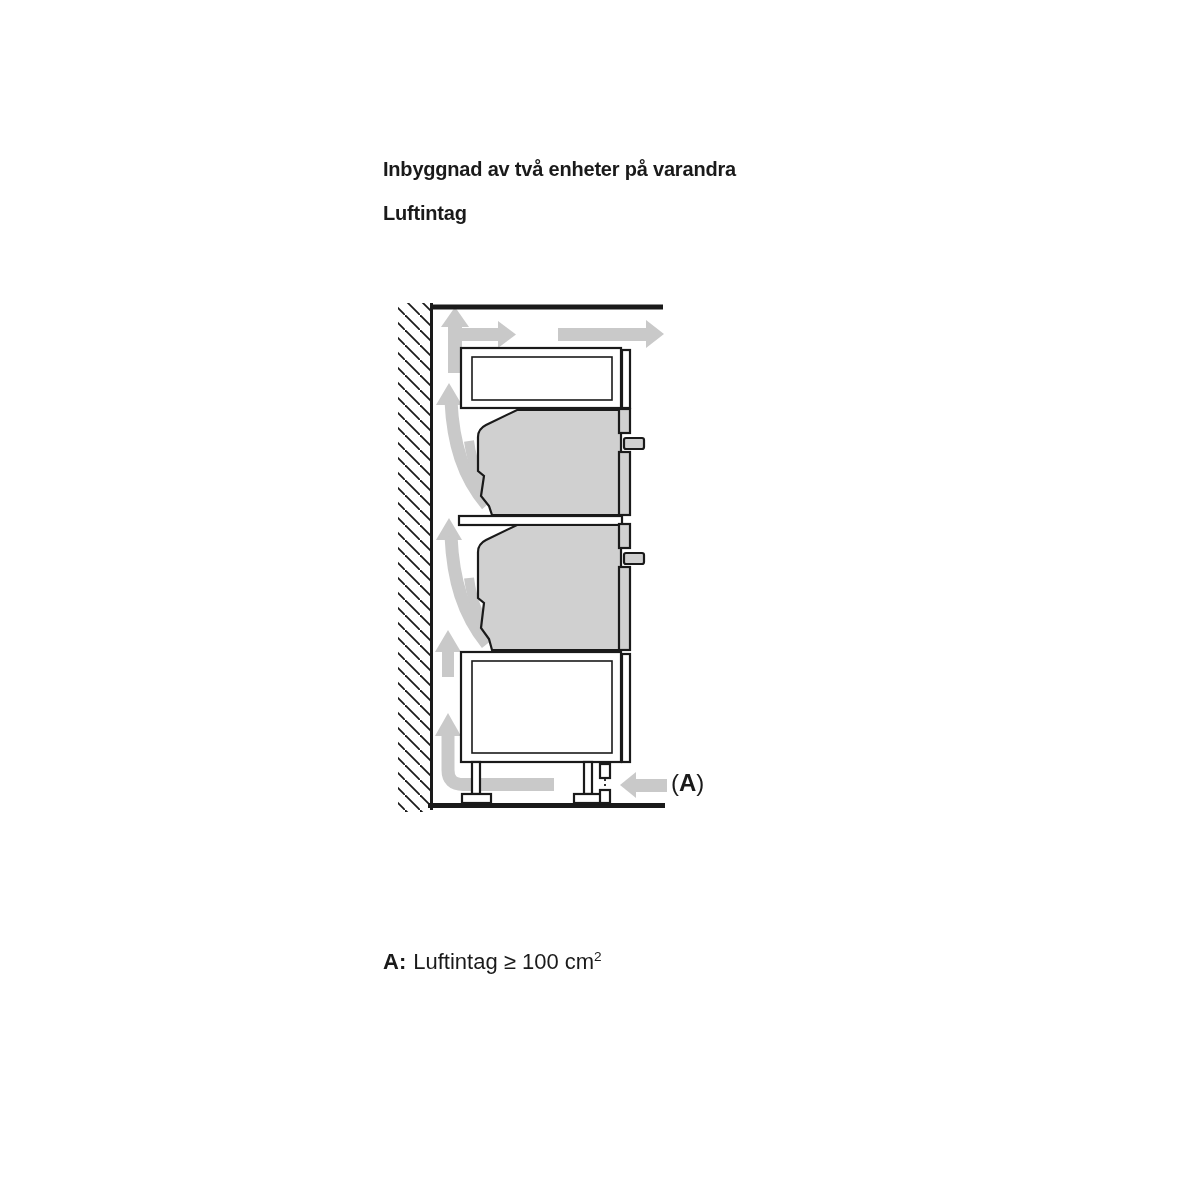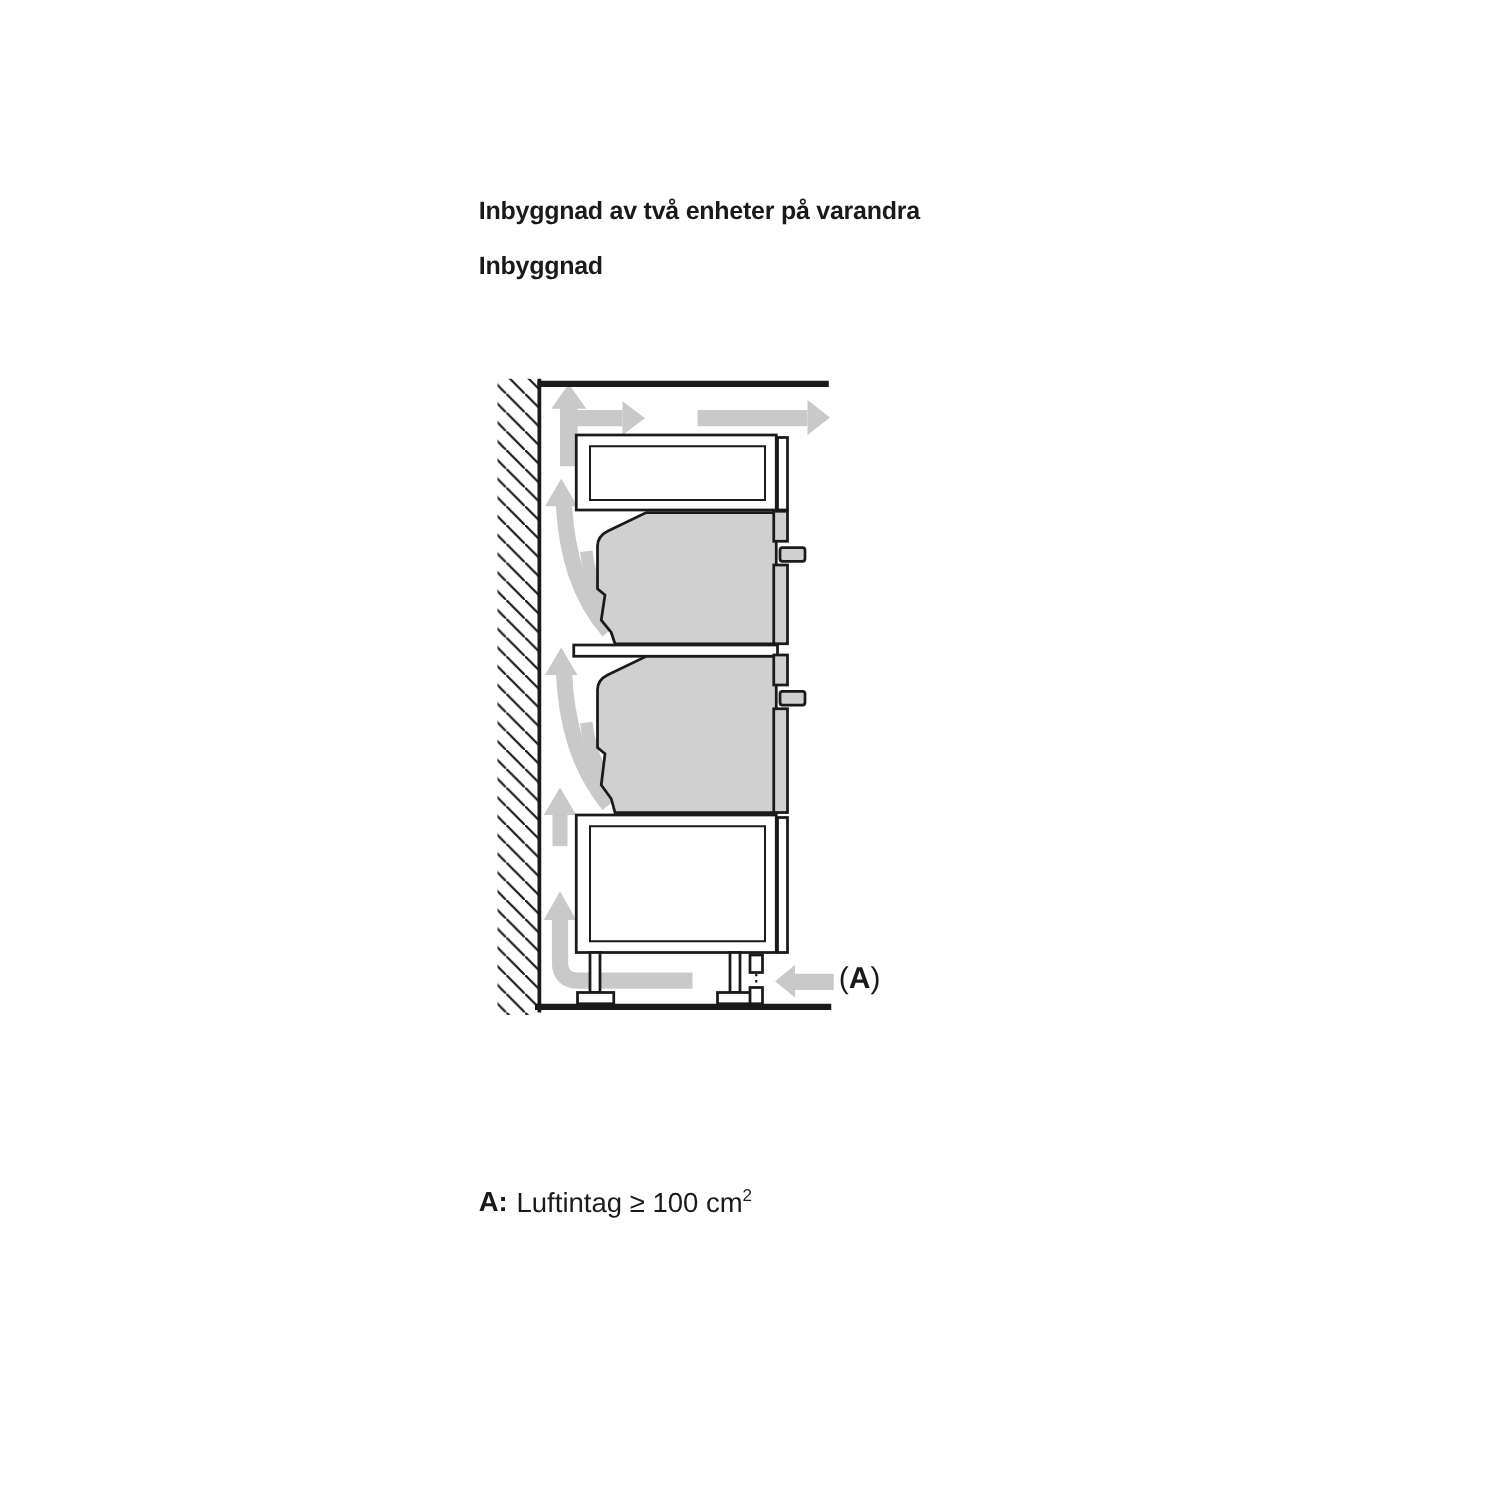--- a/index.html
+++ b/index.html
@@ -57,21 +57,21 @@
   }
   #caption .prefix { font-weight: bold; margin-right: 7px; }
   #caption sup { font-size: 0.62em; }
 </style>
 </head>
 <body>
 
 <div id="stage">
 
   <div id="title" class="heading">Inbyggnad av två enheter på varandra</div>
-  <div id="subtitle" class="heading">Inbyggnad</div>
+  <div id="subtitle" class="heading">Luftintag</div>
 
   <svg id="diagram-svg" viewBox="0 0 1200 1200" xmlns="http://www.w3.org/2000/svg">
     <defs>
       <pattern id="hatch" patternUnits="userSpaceOnUse" width="15" height="15">
         <line x1="-2" y1="-2" x2="17" y2="17" stroke="#1a1a1a" stroke-width="1.8"></line>
       </pattern>
     </defs>
 
     <g>
 

